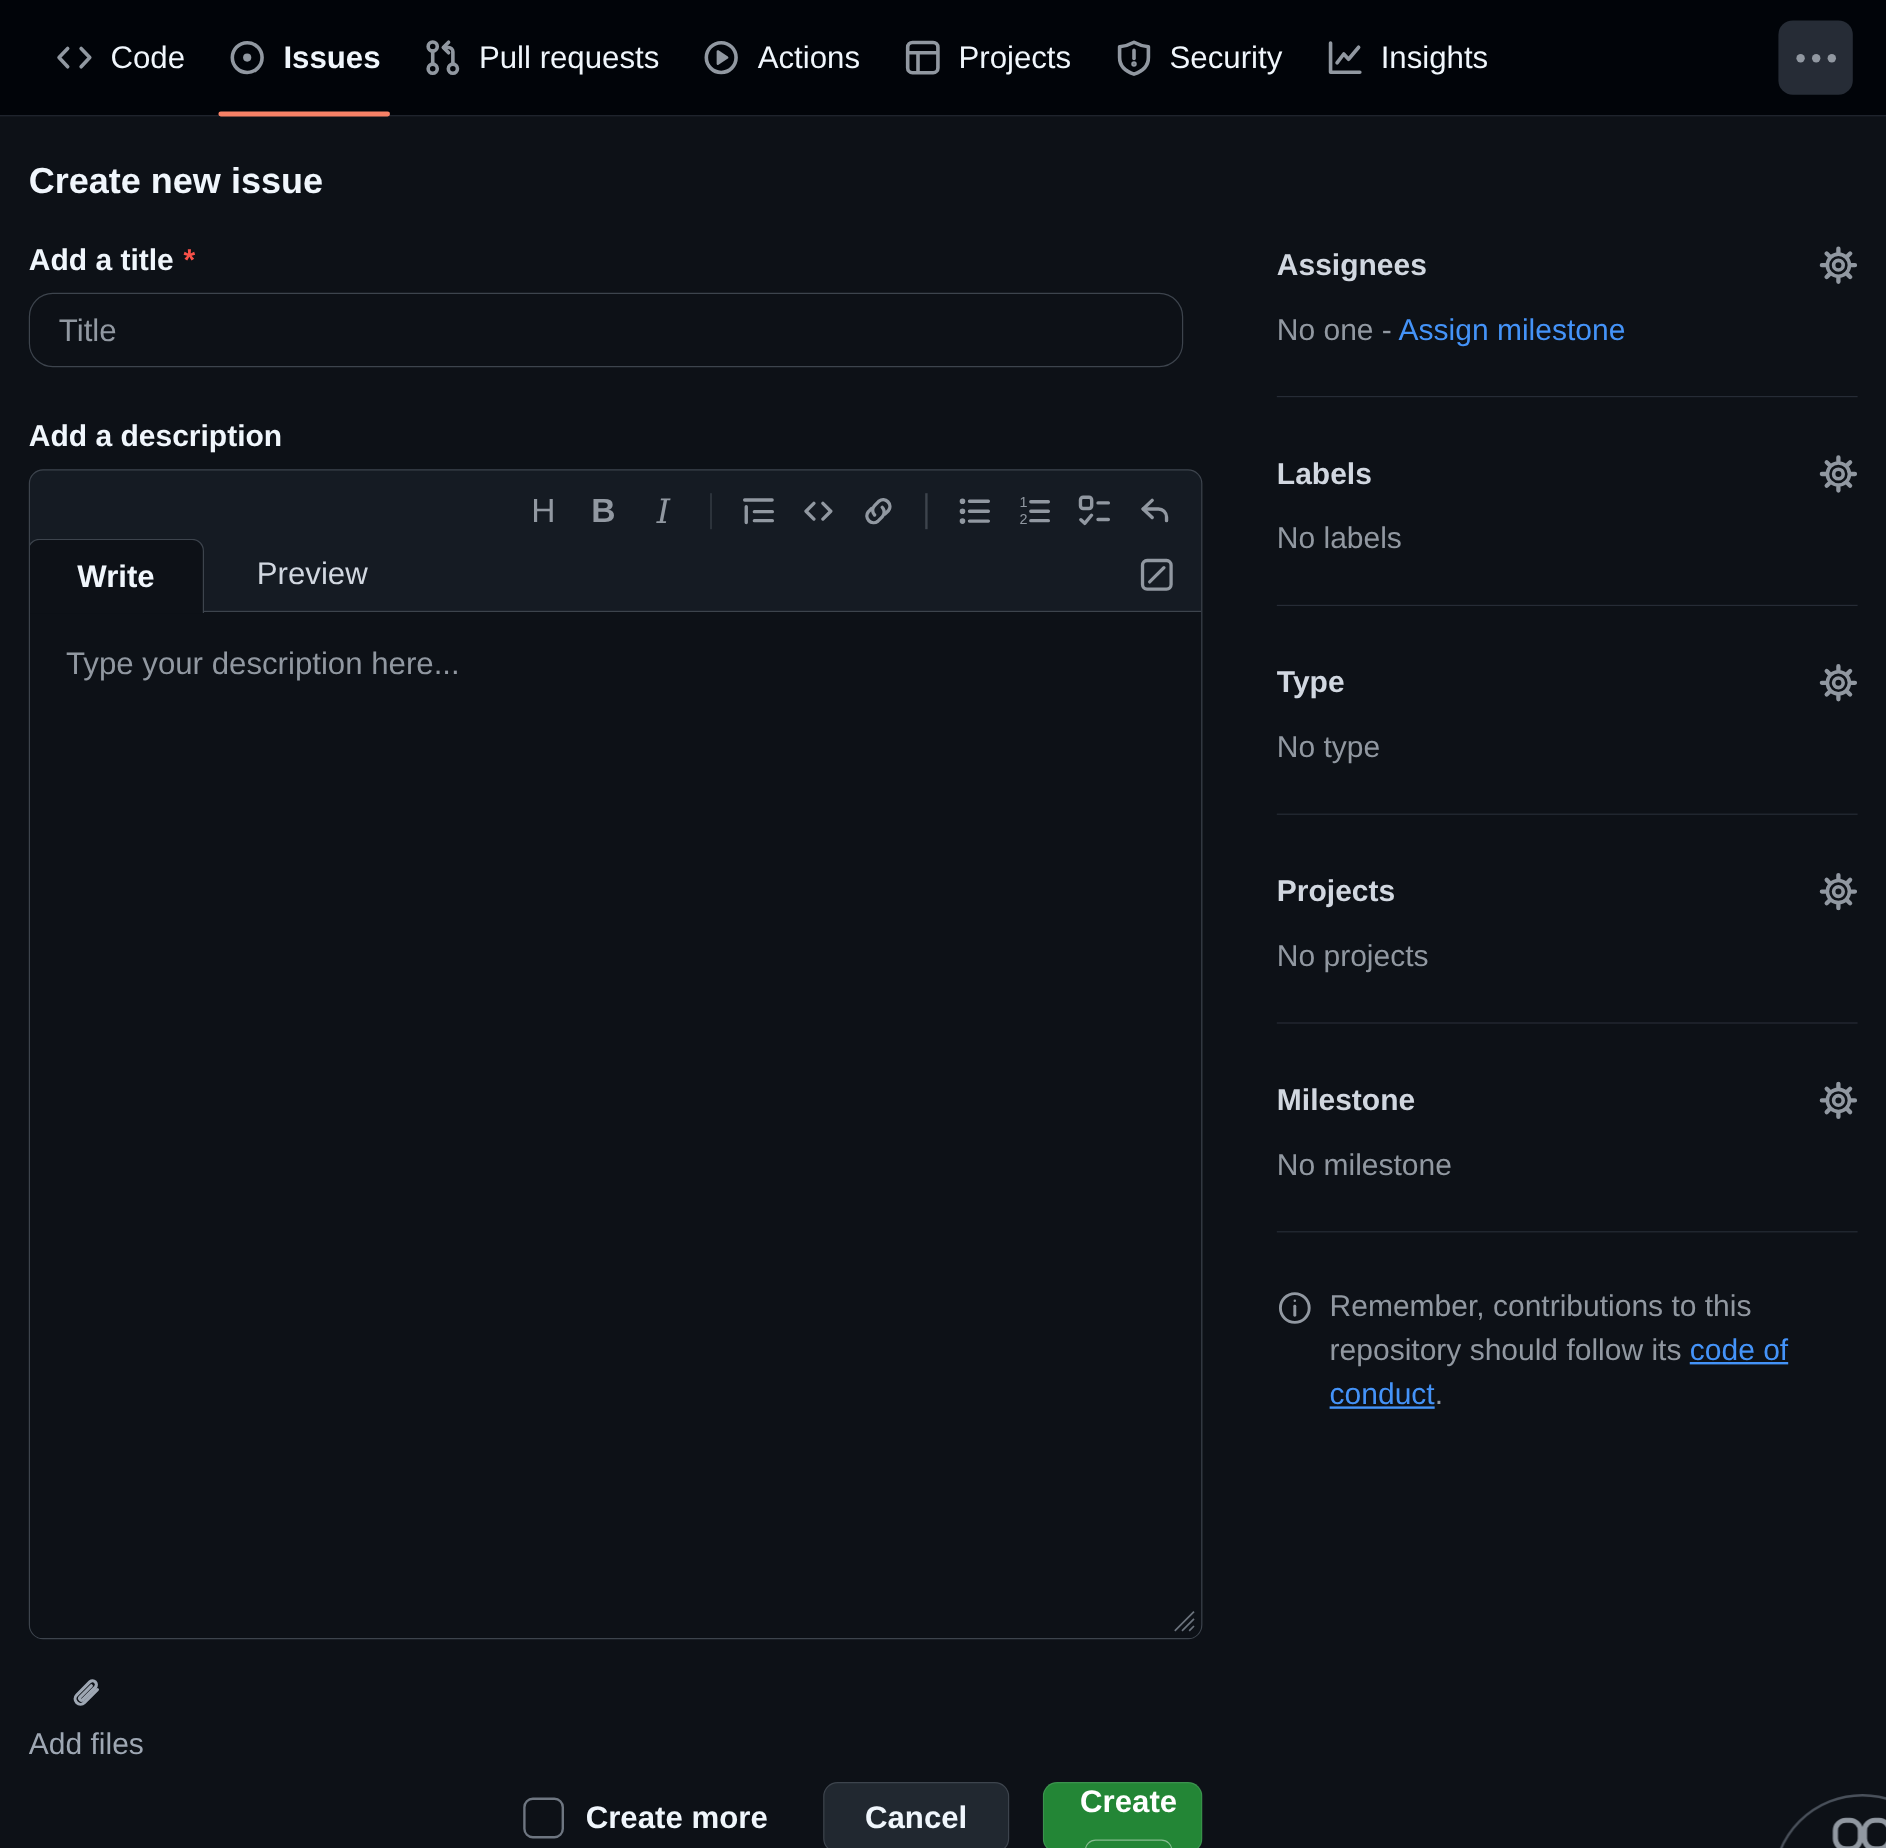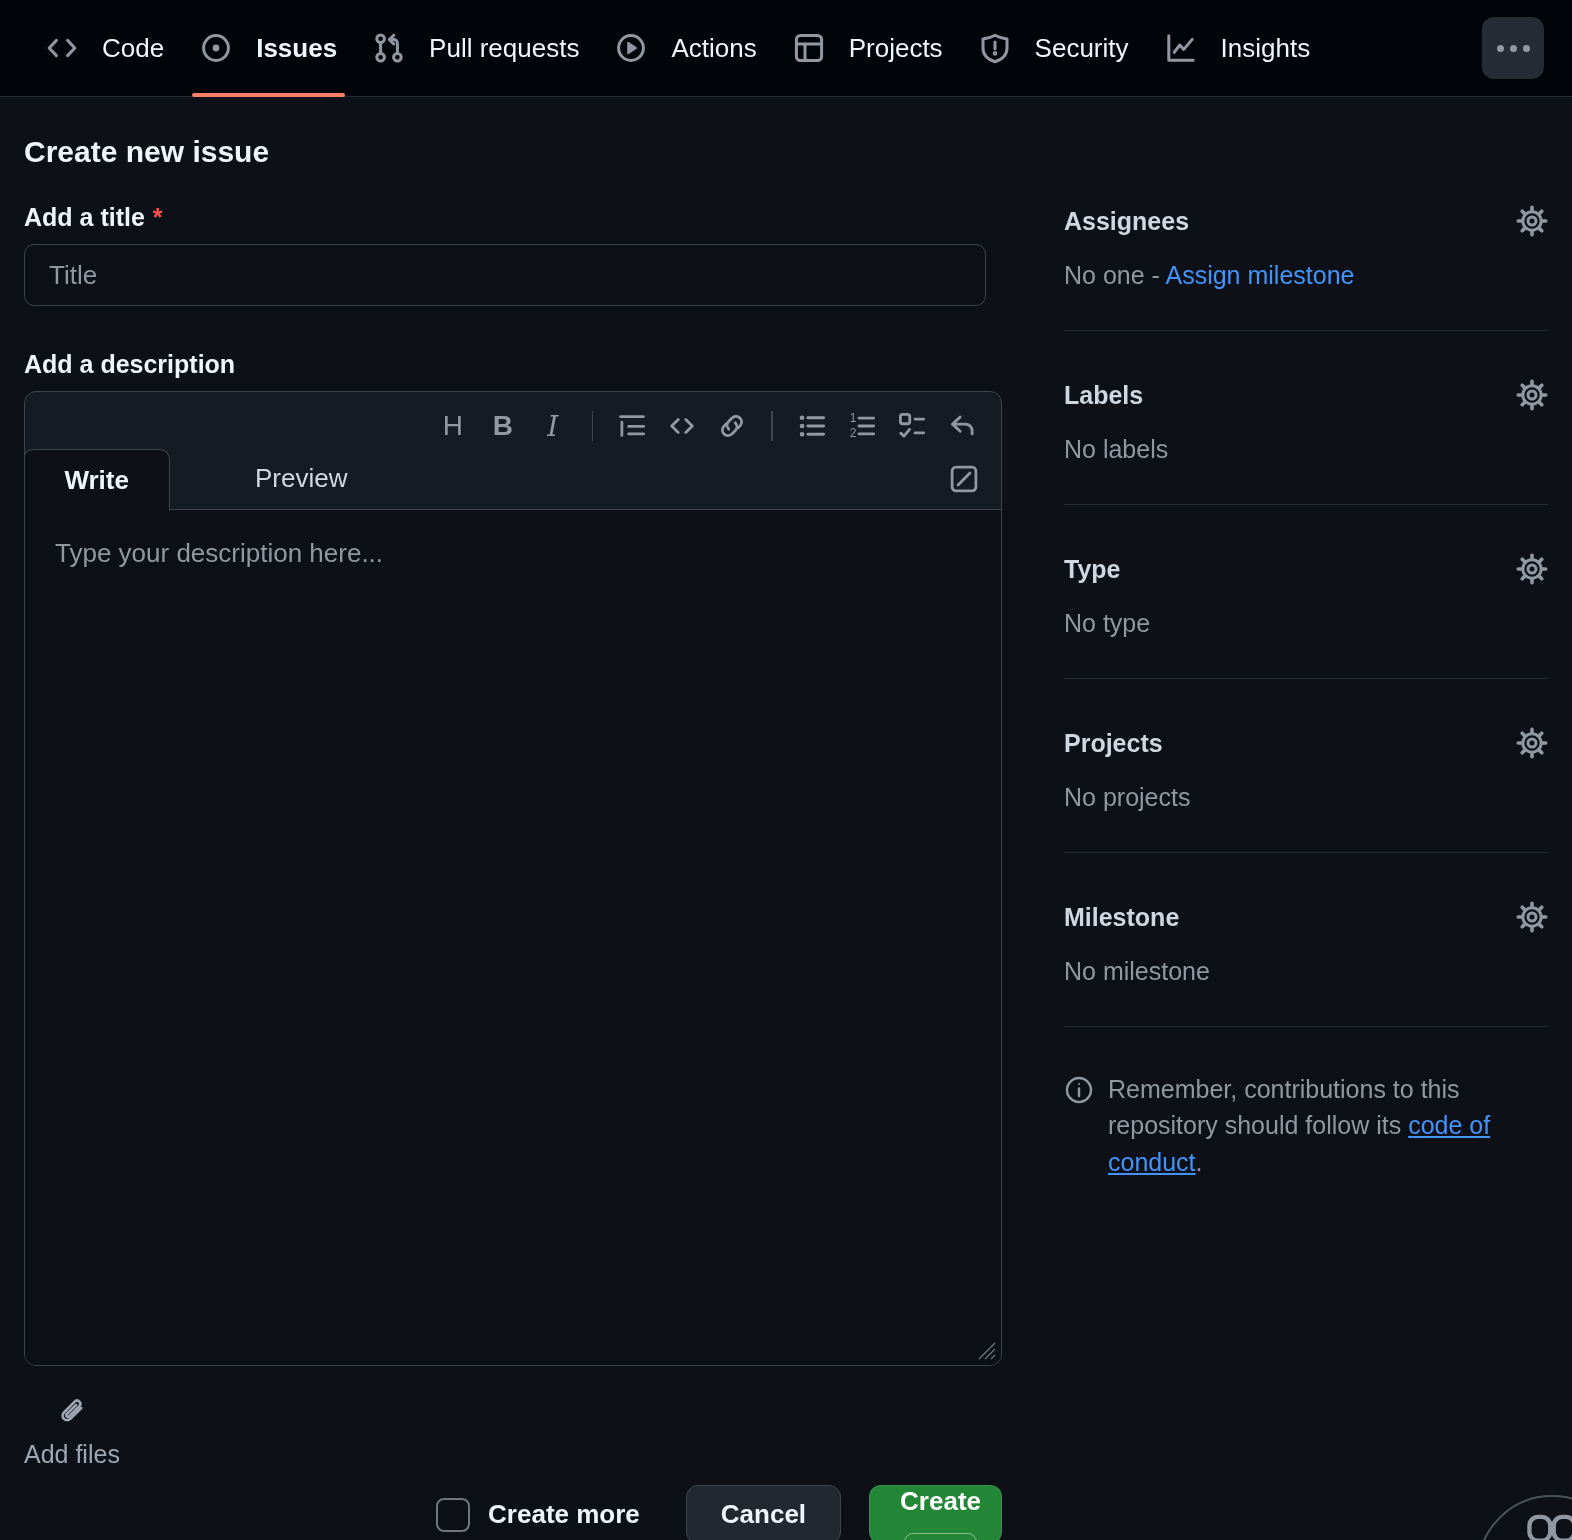--- a/index.html
+++ b/index.html
@@ -11,21 +11,21 @@
   }
   svg { display:block; }
 
   
   .topnav {
     height:97px; background:#010409; border-bottom:1.6px solid #262c36;
     display:flex; align-items:center; padding:0 28px;
   }
   .topnav nav { display:flex; height:100%; }
   .nav-item {
-    position:relative; display:flex; align-items:center; gap:24px;
+    position:relative; display:flex; align-items:center; gap:14px;
     padding:0 18px; font-size:26px; color:#f0f6fc; cursor:pointer; text-decoration:none;
   }
   .nav-item .nicon { color:#9198a1; }
   .nav-item.active { font-weight:700; }
   .nav-underline {
     position:absolute; left:10px; right:10px; bottom:-1px; height:4px;
     border-radius:3px; background:#f78166;
   }
   .kebab-btn {
     margin-left:auto; width:62px; height:62px; border-radius:12px;
@@ -38,21 +38,21 @@
   .content { display:flex; gap:62px; padding:38px 24px 0 24px; }
   .main-col { width:978px; flex:none; }
   .sidebar  { width:484px; flex:none; padding-top:70px; }
 
   
   h1.page-title { font-size:30px; font-weight:700; margin-bottom:34px; }
   .field-label { font-size:25px; font-weight:700; margin-bottom:12px; display:flex; gap:8px; align-items:baseline; }
   .req { color:#f85149; font-weight:700; }
   .title-input {
     width:962px; height:62px; background:#0d1117; border:1.6px solid #3d444d;
-    border-radius:10px; padding:0 24px; font-size:26px; color:#f0f6fc;
+    border-radius:20px; padding:0 24px; font-size:26px; color:#f0f6fc;
     font-family:inherit; outline:none;
   }
   .title-input::placeholder { color:#9198a1; }
   .desc-label { margin-top:44px;text-align:center; }
 
   
   .editor {
     margin-top:8px; width:978px; height:975px; border:1.6px solid #3d444d;
     border-radius:12px; background:#151b23; display:flex; flex-direction:column;
     overflow:hidden;
@@ -64,21 +64,21 @@
   .tb-btn {
     width:42px; height:40px; background:none; border:none; cursor:pointer;
     display:flex; align-items:center; justify-content:center; color:#9198a1;
   }
   .tb-letter { font-size:28px; color:#9198a1; }
   .tb-letter.b { font-weight:800; }
   .tb-letter.i { font-style:italic; font-family:"DejaVu Serif",serif; }
   .tb-divider { width:1.6px; height:30px; background:#3d444d; margin:0 10px; }
   .tabs-row {
     display:flex; align-items:flex-end; border-bottom:1.6px solid #3d444d;
-    height:62px; position:relative;gap:41px;
+    height:62px; position:relative;
   }
   .tab {
     height:62px; display:flex; align-items:center; font-size:26px; cursor:pointer;
   }
   .tab-write {
     padding:0 40px; background:#0d1117; border:1.6px solid #3d444d; border-bottom:none;
     border-radius:10px 10px 0 0; margin-left:-1.6px; margin-bottom:-1.6px;
     font-weight:700; color:#f0f6fc; z-index:2;
   }
   .tab-preview { padding:0 44px; color:#d1d7e0; }

